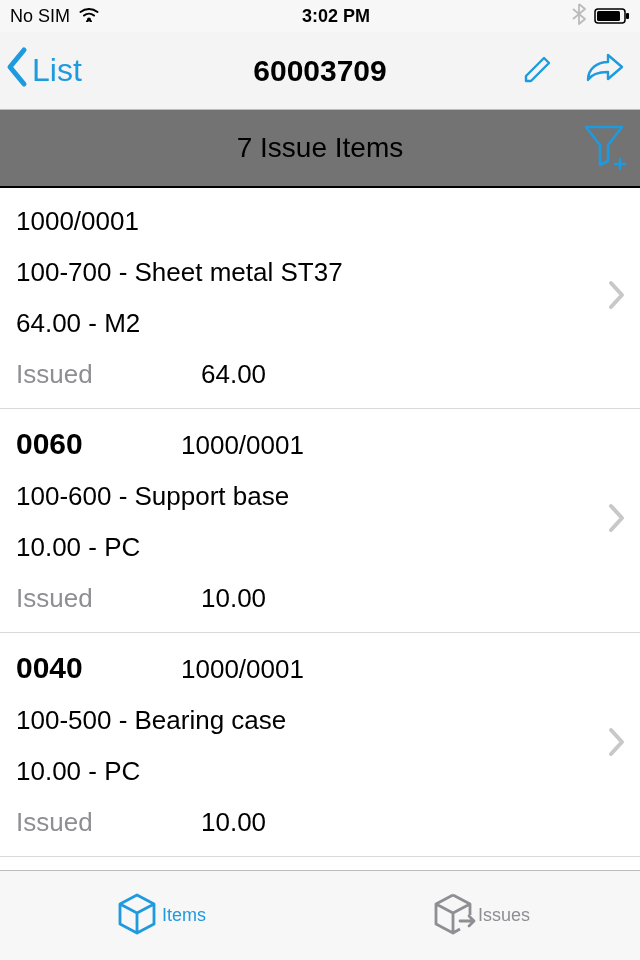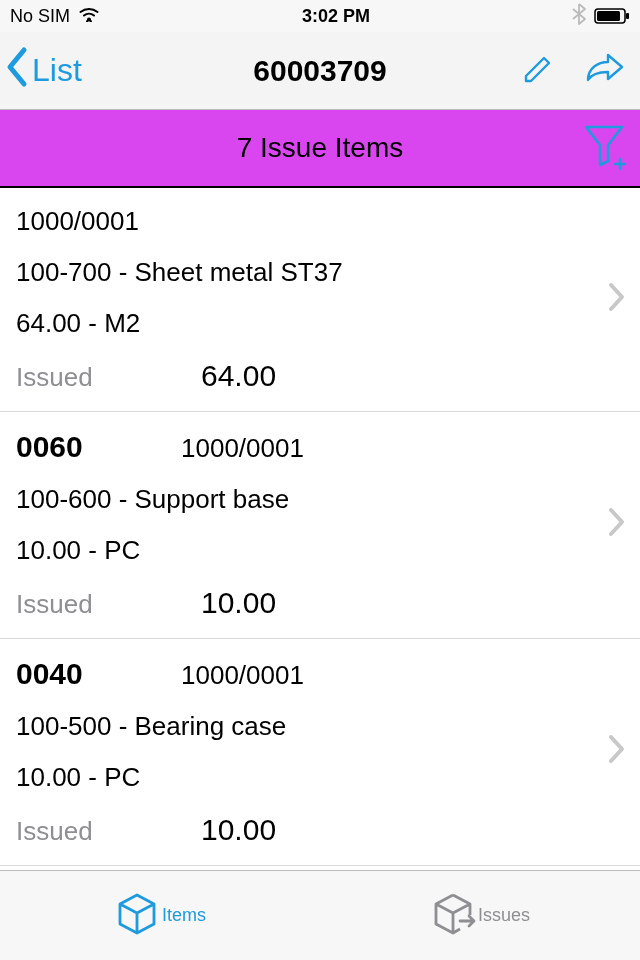--- a/index.html
+++ b/index.html
@@ -14,36 +14,36 @@
   .battery { display: inline-flex; align-items: center; }
 
   
   .nav-bar { height: 78px; background: #f4f4f4; border-bottom: 1px solid #bcbcbc; display: flex; align-items: center; justify-content: space-between; padding: 0 14px 0 4px; }
   .nav-back { display: flex; align-items: center; color: #1e9ade; font-size: 32px; font-weight: 300; cursor: pointer; }
   .nav-title { font-size: 30px; font-weight: 700; color: #000; position: absolute; left: 50%; transform: translateX(-50%); }
   .nav-actions { display: flex; align-items: center; gap: 28px; }
   .nav-icon { color: #1e9ade; cursor: pointer; }
 
   
-  .subheader { height: 78px; background: #d946ef; border-bottom: 2px solid #000; display: flex; align-items: center; justify-content: center; position: relative; }
+  .subheader { height: 78px; background: #737373; border-bottom: 2px solid #000; display: flex; align-items: center; justify-content: center; position: relative; }
   .subheader-title { font-size: 28px; color: #000; font-weight: 400; }
   .filter-btn { position: absolute; right: 10px; top: 50%; transform: translateY(-50%); color: #1e9ade; cursor: pointer; }
 
   
   .list { }
   .row { border-bottom: 1px solid #d9d9d9; padding: 18px 16px 18px 16px; position: relative; cursor: pointer; }
   .row-chevron { position: absolute; right: 14px; top: 50%; transform: translateY(-50%); color: #c8c8c8; font-size: 36px; }
   .row-line1 { display: flex; align-items: baseline; margin-bottom: 20px; }
   .row-id { font-size: 30px; font-weight: 700; width: 165px; }
   .row-ref { font-size: 26px; font-weight: 400; }
   .row-line2 { font-size: 26px; margin-bottom: 20px; }
   .row-line3 { font-size: 26px; margin-bottom: 20px; }
   .row-line4 { display: flex; align-items: baseline; }
   .row-issued-label { color: #8e8e93; font-size: 26px; width: 185px; }
-  .row-issued-val { font-size: 30px; }
+  .row-issued-val { font-size: 26px; }
 
   
   .tab-bar { position: absolute; bottom: 0; left: 0; right: 0; height: 90px; background: #f7f7f7; border-top: 1px solid #bcbcbc; display: flex; }
   .tab { flex: 1; display: flex; flex-direction: row; align-items: center; justify-content: center; gap: 2px; cursor: pointer; }
   .tab-label { font-size: 18px; }
   .tab.active { color: #1e9ade; }
   .tab.inactive { color: #8e8e93; }
 </style>
 </head>
 <body>

